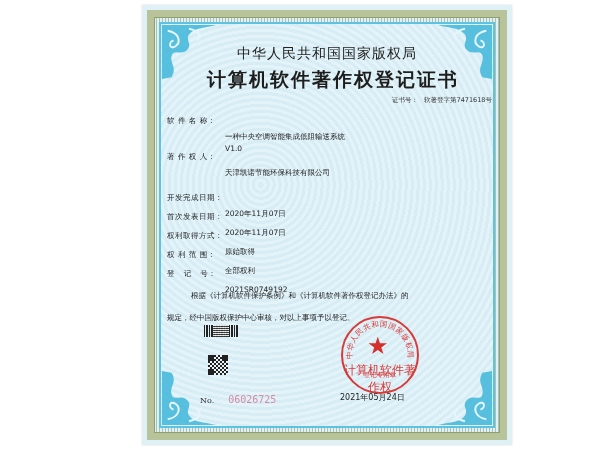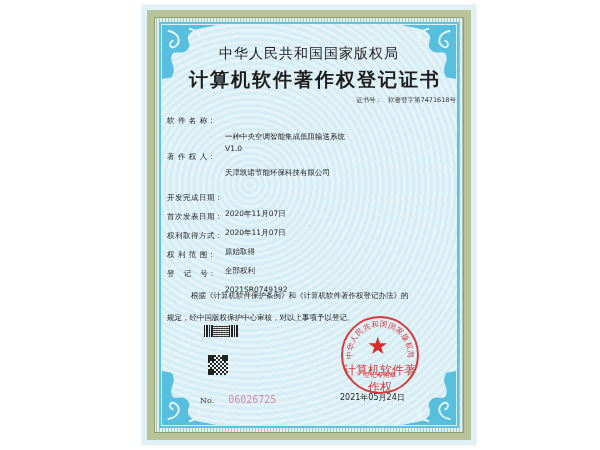--- a/index.html
+++ b/index.html
@@ -1,21 +1,21 @@
 <!DOCTYPE html>
 <html><head>
   <meta charset="utf-8">
   <style>
     html, body { margin: 0; padding: 0; }
     body {
       width: 600px; height: 450px; background: #ffffff; position: relative; overflow: hidden;
       font-family: "DejaVu Serif", "Liberation Serif", serif;
     }
     .cert {
-      position: absolute; left: 142px; top: 5px; width: 334px; height: 440px;
+      position: absolute; left: 142px; top: 5px; width: 370px; height: 440px;
       background: #dff0f6;
       box-shadow: 0 0 2px rgba(0,0,0,0.15);
     }
     .greek-border {
       position: absolute; left: 5px; top: 5px; right: 5px; bottom: 5px;
       border: 7px solid #b8c39a;
       background:
         repeating-linear-gradient(90deg, transparent 0 2px, rgba(120,135,90,0.45) 2px 3px);
       box-sizing: border-box;
     }

